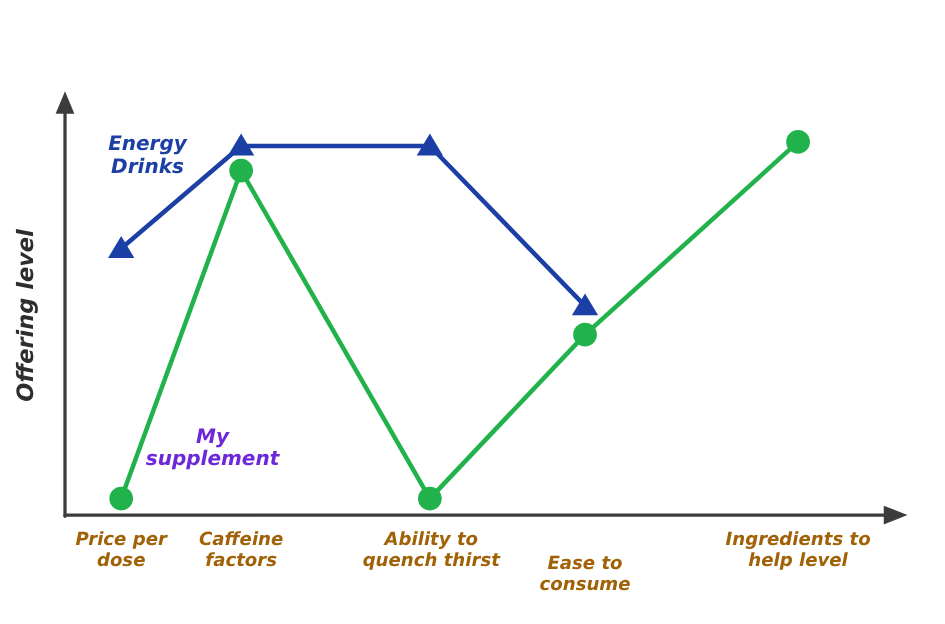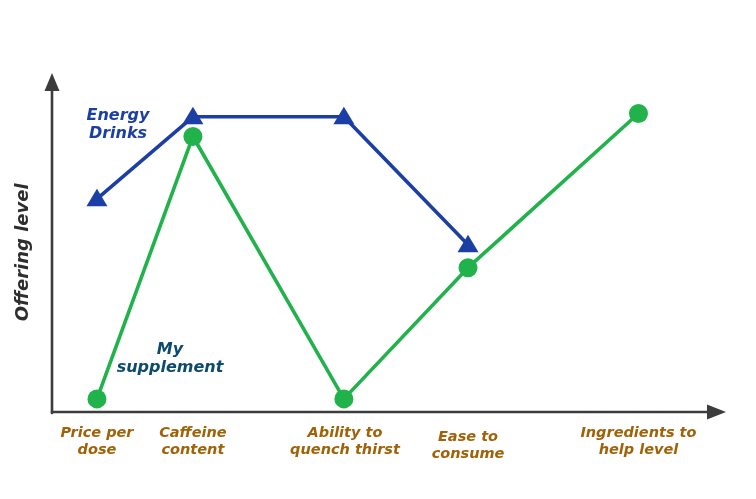--- a/index.html
+++ b/index.html
@@ -42,31 +42,31 @@
         <circle cx="192.91" cy="90.47999999999996" r="9.5" fill="#21b24b"></circle>
         <circle cx="343.885" cy="352.88" r="9.5" fill="#21b24b"></circle>
         <circle cx="468.02" cy="221.67999999999998" r="9.5" fill="#21b24b"></circle>
         <circle cx="638.454" cy="67.52000000000004" r="9.5" fill="#21b24b"></circle>
       </g>
   </svg>
 
   <div class="lbl series-label" style="left: 118px; top: 60px; color: rgb(27, 63, 165);">Energy
 Drinks</div>
 
-  <div class="lbl series-label" style="left: 170px; top: 294px; color: #0c4a6e;">My
+  <div class="lbl series-label" style="left: 170px; top: 294px; color: #6d28d9;">My
 supplement</div>
 
   <div id="category-labels">
       <div class="lbl cat-label" style="left: 96.957px; top: 378px;">Price per
 dose</div>
       <div class="lbl cat-label" style="left: 192.91px; top: 378px;">Caffeine
-content</div>
+factors</div>
       <div class="lbl cat-label" style="left: 345px; top: 378px;">Ability to
 quench thirst</div>
-      <div class="lbl cat-label" style="left: 468.02px; top: 382px;">Ease to
+      <div class="lbl cat-label" style="left: 468.02px; top: 397px;">Ease to
 consume</div>
       <div class="lbl cat-label" style="left: 638.454px; top: 378px;">Ingredients to
 help level</div>
     </div>
 
   <div class="lbl yaxis-title">Offering level</div>
 
 </div>
 
 </body></html>

